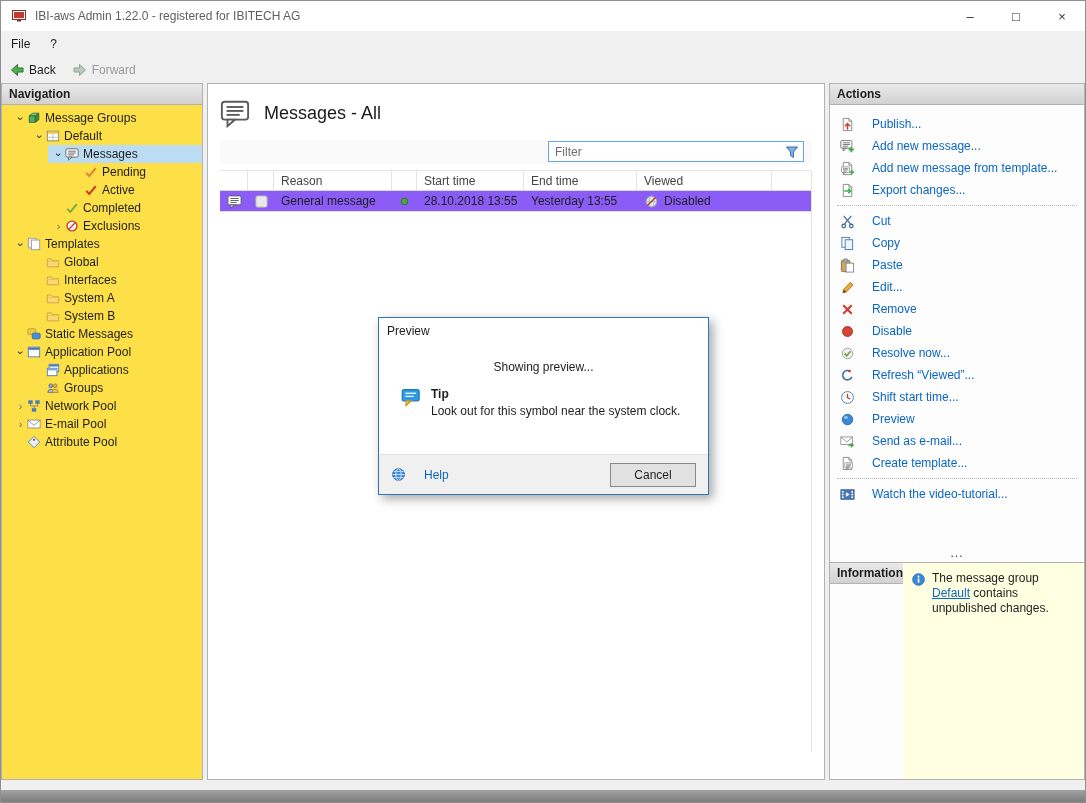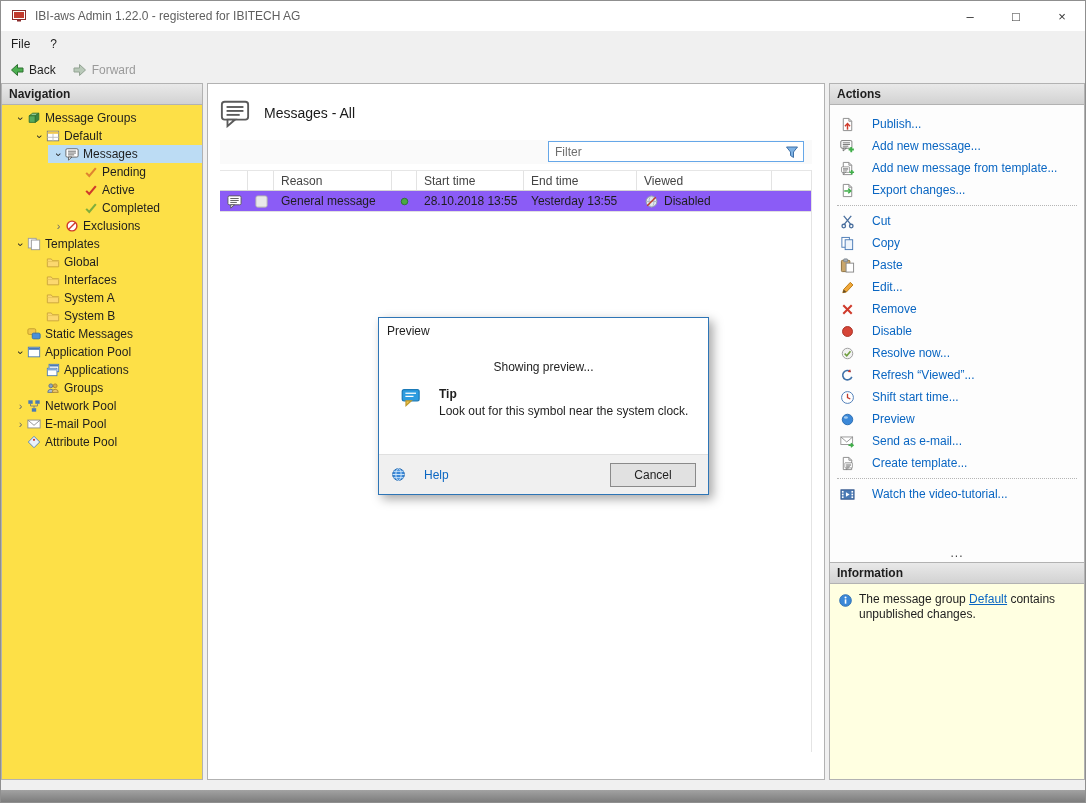--- a/index.html
+++ b/index.html
@@ -31,21 +31,21 @@
   .tree{padding-top:4px;overflow:hidden}
   .trow{height:18px;display:flex;align-items:center;white-space:nowrap}
   .chev{width:13px;flex:none;font-size:11px;color:#6a6a6a;text-align:center;line-height:1}
   .chev.exp{transform:rotate(90deg);color:#262626}
   .ti{width:14px;height:14px;flex:none;margin-right:4px}
   .sel{background:linear-gradient(90deg,transparent 46px,#bcdcf4 46px)}
 
   
   .main-panel{flex:1;background:#fff;border:1px solid #b2b2b2;margin:0 4px;position:relative;overflow:hidden}
   .main-header{display:flex;align-items:center;gap:14px;padding:12px 12px 2px 12px;height:48px}
-  .main-title{font-size:14px;color:#1a1a1a}
+  .main-title{font-size:18px;color:#1a1a1a}
   .filter-band{margin:8px 12px 0 12px;height:24px;position:relative;background:#fafafa}
   .filter-box{position:absolute;left:328px;top:1px;width:256px;height:21px;border:1px solid #66a7e8;background:#fff;display:flex;align-items:center}
   .filter-box input{flex:1;border:none;outline:none;font:12px "Liberation Sans",sans-serif;padding-left:6px;color:#333;min-width:0;background:transparent}
   .filter-box input::placeholder{color:#6e6e6e}
   .funnel{width:16px;height:16px;margin-right:3px;flex:none}
   .list-region{margin:6px 12px 0 12px;border-right:1px solid #e4e4e4;height:582px}
   .thead{display:flex;height:21px;border-top:1px solid #e6e6e6;border-bottom:1px solid #d5d5d5;align-items:stretch;color:#444}
   .thead .c{border-right:1px solid #e3e3e3;display:flex;align-items:center;padding-left:7px}
   .drow{display:flex;height:21px;align-items:stretch;background:#8b5cf6;border-bottom:1px solid #e0e0e0}
   .drow .c{display:flex;align-items:center;padding-left:7px;gap:5px}
@@ -56,37 +56,37 @@
   .c4{width:107px}
   .c5{width:113px}
   .c6{width:135px}
   .cfill{flex:1;border-right:none!important}
   .cellicon{width:15px;height:15px;flex:none}
 
   
   .dialog{position:absolute;left:170px;top:233px;width:331px;height:178px;background:#fff;border:1px solid #2e75b6;box-shadow:4px 4px 10px rgba(0,0,0,.35)}
   .dlg-title{padding:6px 0 0 8px}
   .dlg-status{text-align:center;margin-top:22px}
-  .dlg-tip{display:flex;margin:13px 0 0 22px;gap:18px}
+  .dlg-tip{display:flex;margin:13px 0 0 22px;gap:10px}
   .tip-icon{width:20px;height:20px;flex:none}
   .tip-title{font-weight:bold}
   .tip-text{margin-top:3px}
   .dlg-footer{position:absolute;left:0;right:0;bottom:0;height:40px;background:#f0f0f0;border-top:1px solid #e0e0e0;display:flex;align-items:center;padding:0 12px}
   .help{display:flex;align-items:center;gap:18px;color:#0a66c2}
   .hico{width:15px;height:15px;flex:none}
   .cancel-btn{margin-left:auto;width:86px;height:24px;background:#e1e1e1;border:1px solid #8a8a8a;font:12px "Liberation Sans",sans-serif;color:#1e1e1e}
 
   
   .right-col{width:256px;flex:none;display:flex;flex-direction:column;border:1px solid #b2b2b2;background:#fdfdfd}
   .actions-body{flex:1;display:flex;flex-direction:column;padding-top:8px;overflow:hidden}
   .aitem{height:22px;flex:none;display:flex;align-items:center;gap:17px;padding-left:10px;color:#0a66c2}
   .ai{width:15px;height:15px;flex:none}
   .adiv{border-top:1px dotted #b5b5b5;margin:4px 7px;flex:none}
   .aoverflow{margin-top:auto;text-align:center;color:#444;padding:0 0 2px 0;flex:none;letter-spacing:1px}
-  .info-section{height:217px;flex:none;display:flex;flex-direction:column;border-top:1px solid #b2b2b2}
+  .info-section{height:217px;flex:none;display:flex;flex-direction:row;border-top:1px solid #b2b2b2}
   .info-body{flex:1;background:#ffffe1;padding:8px;display:flex;gap:6px;align-items:flex-start}
   .iico{width:15px;height:15px;flex:none;margin-top:1px}
   .info-text{line-height:15px}
   .info-link{color:#0a66c2;text-decoration:underline}
 
   .statusbar{height:12px;flex:none;background:linear-gradient(#a2a2a2,#7d7d7d)}
 </style>
 </head>
 <body>
 
@@ -212,21 +212,21 @@
         </div>
 
         <div class="trow" style="padding-left:69px">
           <span class="chev"></span>
           <svg class="ti" viewBox="0 0 16 16" style="color:#cf3a2b">
               <use href="#check"></use>
             </svg>
           <span class="tl">Active</span>
         </div>
 
-        <div class="trow" style="padding-left:69px">
+        <div class="trow" style="padding-left:50px">
           <span class="chev"></span>
           <svg class="ti" viewBox="0 0 16 16" style="color:#7fae3c">
               <use href="#check"></use>
             </svg>
           <span class="tl">Completed</span>
         </div>
 
         <div class="trow" style="padding-left:50px">
           <span class="chev">›</span>
           <svg class="ti" viewBox="0 0 16 16">

